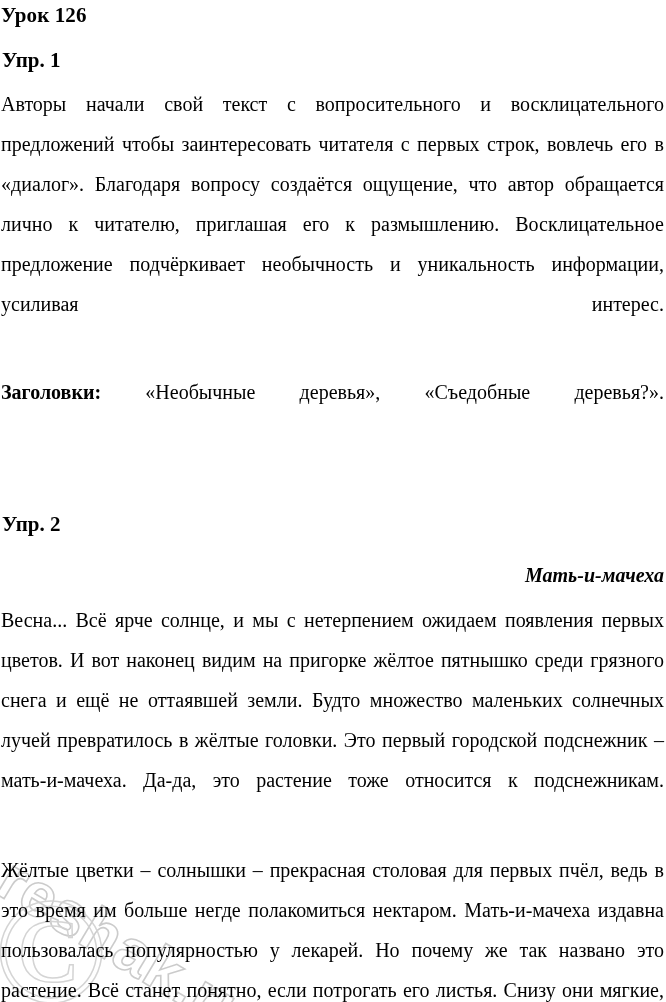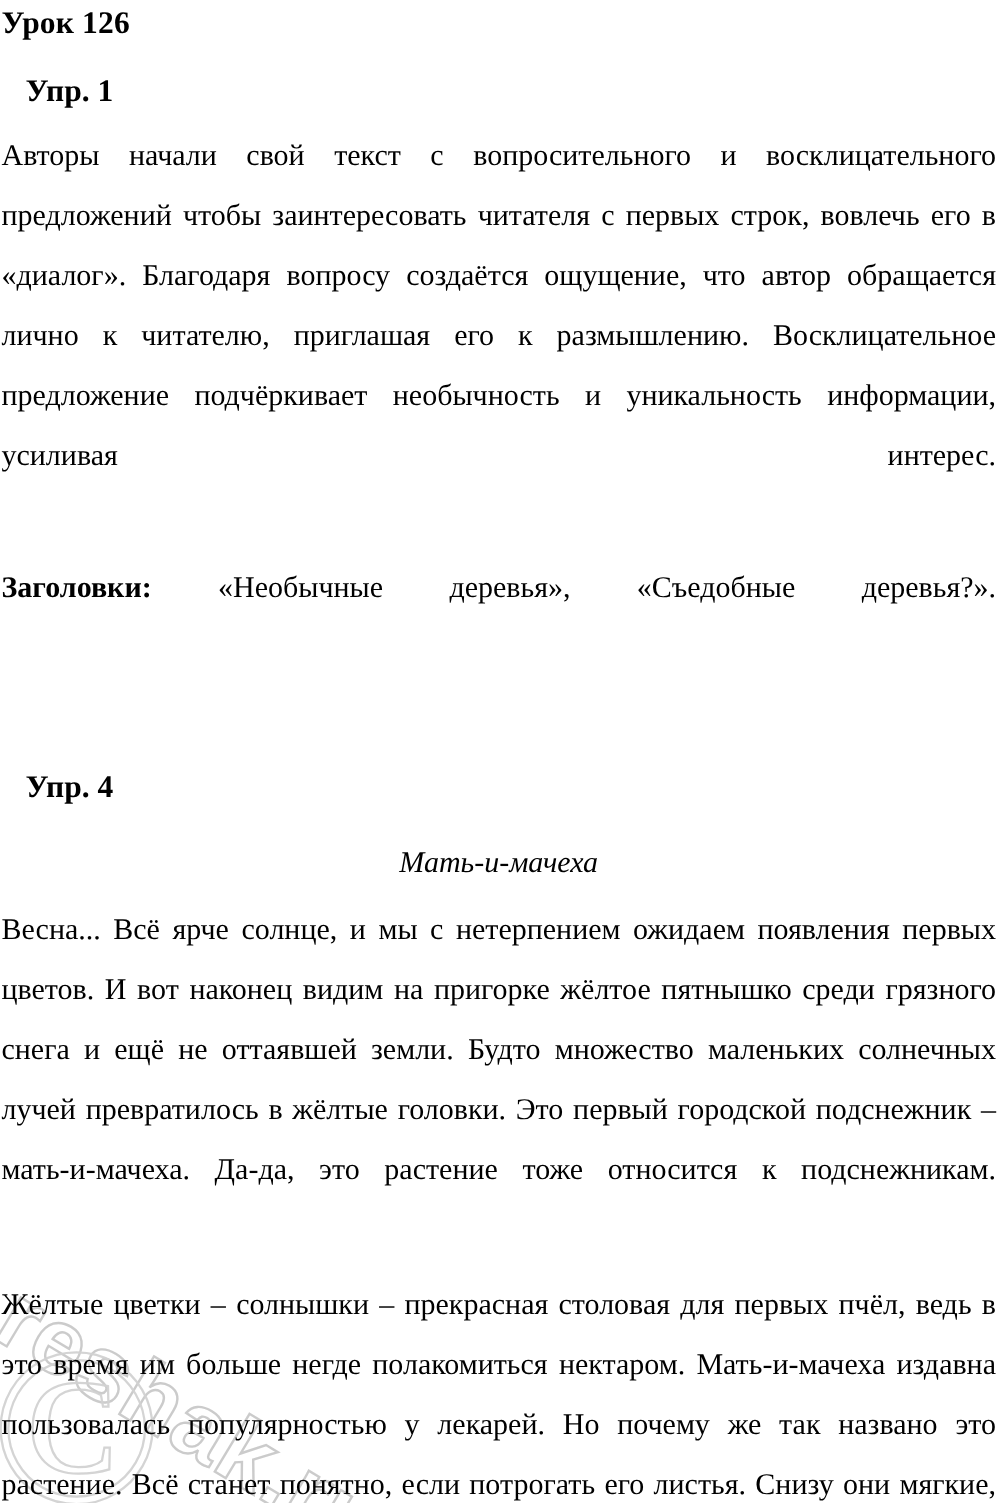--- a/index.html
+++ b/index.html
@@ -47,21 +47,21 @@
     font-weight: normal;
     white-space: nowrap;
     padding-right: 2px;
   }
 
   
   .ex-label {
     font-size: 21px;
     font-weight: bold;
     line-height: 28px;
-    margin: 16px 0 0 16px;
+    margin: 16px 0 0 1px;
   }
 
   
   p.body-text {
     font-size: 20px;
     line-height: 40px;
     text-align: justify;
     text-justify: inter-word;
     margin: 10px 0 0 0;
     hyphens: none;
@@ -76,23 +76,23 @@
     width: 100%;
   }
 
   .bold-lead {
     font-weight: bold;
   }
 
   
   .story-title {
     font-size: 20px;
-    font-weight: normal;
+    font-weight: bold;
     font-style: italic;
-    text-align: center;
+    text-align: right;
     line-height: 30px;
     margin: 22px 0 0 0;
   }
 
   .gap-lg { height: 42px; }
 
   
   .watermark-layer {
     position: absolute;
     left: 0;
@@ -150,21 +150,21 @@
     <div class="ex-label">Упр. 1</div>
 
     <p class="body-text">Авторы начали свой текст с вопросительного и восклицательного предложений чтобы заинтересовать читателя с первых строк, вовлечь его в «диалог». Благодаря вопросу создаётся ощущение, что автор обращается лично к читателю, приглашая его к размышлению. Восклицательное предложение подчёркивает необычность и уникальность информации, усиливая интерес.</p>
 
     <p class="body-text tight">
       <span class="bold-lead">Заголовки:</span><span> «Необычные деревья», «Съедобные деревья?».</span>
     </p>
 
     <div class="gap-lg"></div>
 
-    <div class="ex-label">Упр. 4</div>
+    <div class="ex-label">Упр. 2</div>
 
     <div class="story-title">Мать-и-мачеха</div>
 
     <p class="body-text">Весна... Всё ярче солнце, и мы с нетерпением ожидаем появления первых цветов. И вот наконец видим на пригорке жёлтое пятнышко среди грязного снега и ещё не оттаявшей земли. Будто множество маленьких солнечных лучей превратилось в жёлтые головки. Это первый городской подснежник – мать-и-мачеха. Да-да, это растение тоже относится к подснежникам.</p>
 
     <p class="body-text">Жёлтые цветки – солнышки – прекрасная столовая для первых пчёл, ведь в это время им больше негде полакомиться нектаром. Мать-и-мачеха издавна пользовалась популярностью у лекарей. Но почему же так названо это растение. Всё станет понятно, если потрогать его листья. Снизу они мягкие, тёплые, опушённые, а сверху гладкие, холодные. Как мать и мачеха. Отсюда – название. А ещё в народе эту траву называли царь-зельем, двуличником, мать-травою.</p>
 
   </div>
 </div>
 

